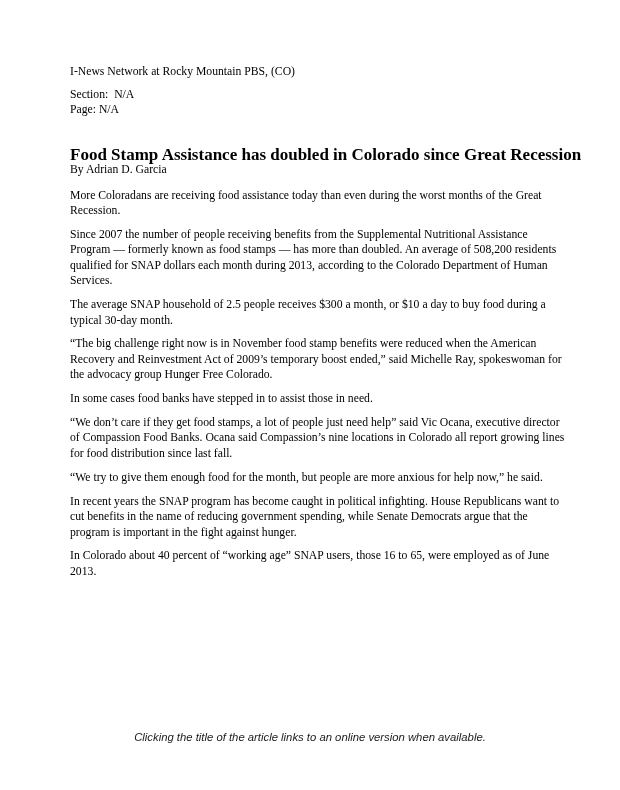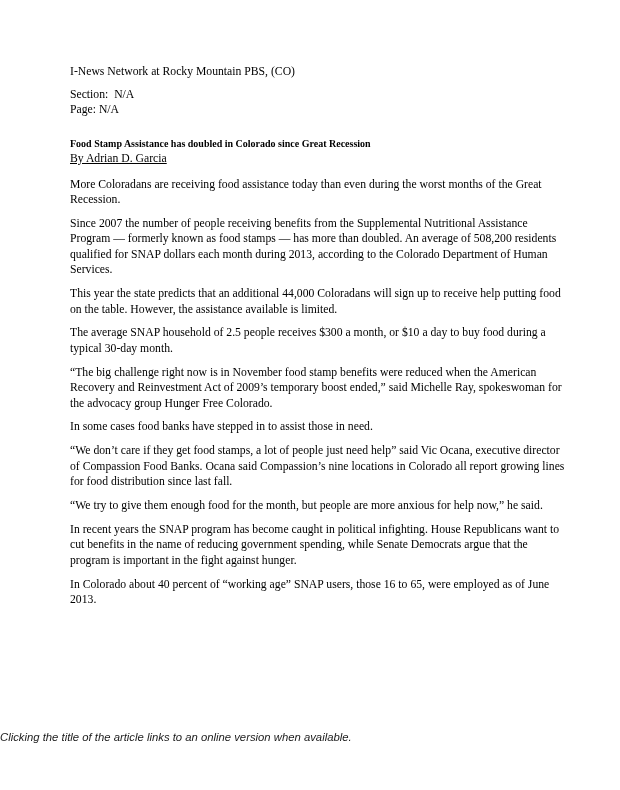--- a/index.html
+++ b/index.html
@@ -24,46 +24,46 @@
   }
   .hdr-line {
     font-size: 11.7px;
     line-height: 15.5px;
     white-space: pre;
   }
   .hdr-gap {
     margin-top: 7px;
   }
   .article-title {
-    margin-top: 18px;
-    font-size: 10px;
+    margin-top: 29px;
+    font-size: 17px;
     line-height: 15.5px;
     font-weight: bold;
     white-space: pre;
   }
   .byline {
     font-size: 11.7px;
     line-height: 15.5px;
     white-space: pre;
-    text-decoration: underline;
   }
   .paragraphs {
     margin-top: 10px;
   }
   .para {
     margin: 0 0 8.3px 0;
     font-size: 11.7px;
     line-height: 15.5px;
     white-space: pre;
   }
   .footer-note {
     position: absolute;
     left: 0;
     top: 731px;
     width: 620px;
+    text-align: center;
     font-family: "Liberation Sans", sans-serif;
     font-style: italic;
     font-size: 11.3px;
     color: #1a1a1a;
   }
 </style>
 </head>
 <body>
 
 <div class="page">
@@ -76,22 +76,20 @@
     <div class="article-title">Food Stamp Assistance has doubled in Colorado since Great Recession</div>
     <div class="byline">By Adrian D. Garcia</div>
 
     <div class="paragraphs">
       <p class="para">More Coloradans are receiving food assistance today than even during the worst months of the Great
 Recession.</p>
       <p class="para">Since 2007 the number of people receiving benefits from the Supplemental Nutritional Assistance
 Program — formerly known as food stamps — has more than doubled. An average of 508,200 residents
 qualified for SNAP dollars each month during 2013, according to the Colorado Department of Human
 Services.</p>
-      <p class="para">This year the state predicts that an additional 44,000 Coloradans will sign up to receive help putting food
-on the table. However, the assistance available is limited.</p>
       <p class="para">The average SNAP household of 2.5 people receives $300 a month, or $10 a day to buy food during a
 typical 30-day month.</p>
       <p class="para">“The big challenge right now is in November food stamp benefits were reduced when the American
 Recovery and Reinvestment Act of 2009’s temporary boost ended,” said Michelle Ray, spokeswoman for
 the advocacy group Hunger Free Colorado.</p>
       <p class="para">In some cases food banks have stepped in to assist those in need.</p>
       <p class="para">“We don’t care if they get food stamps, a lot of people just need help” said Vic Ocana, executive director
 of Compassion Food Banks. Ocana said Compassion’s nine locations in Colorado all report growing lines
 for food distribution since last fall.</p>
       <p class="para">“We try to give them enough food for the month, but people are more anxious for help now,” he said.</p>

